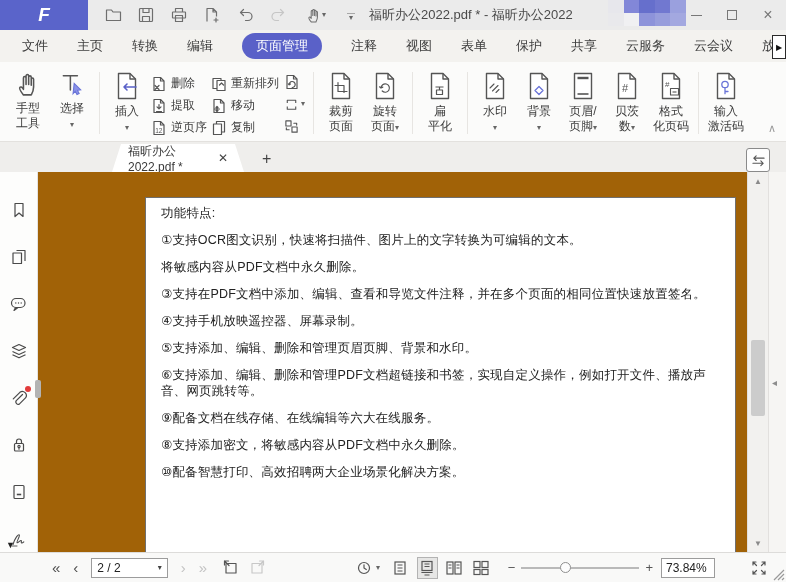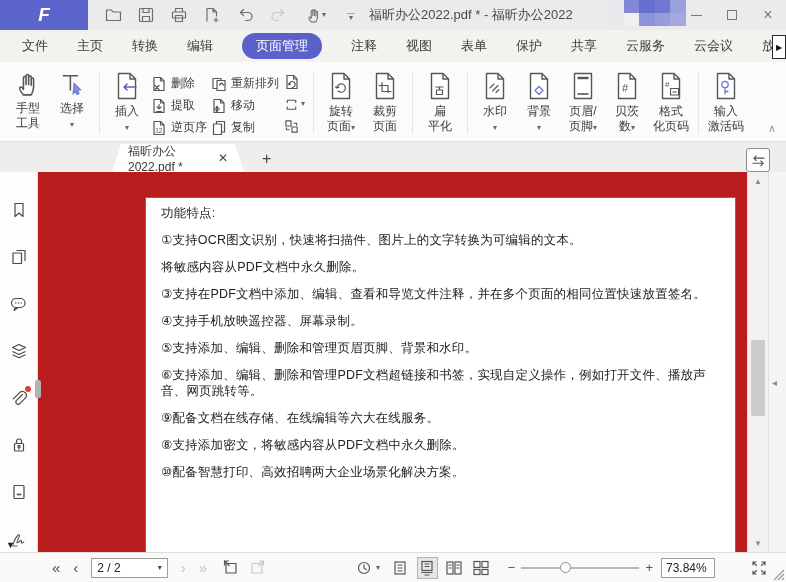--- a/index.html
+++ b/index.html
@@ -53,21 +53,21 @@
   .swap-panel-btn { position:absolute; right:16px; top:6px; width:24px; height:24px; border:1px solid #8a8a8a; border-radius:3px; background:#fdfdfd; display:flex; align-items:center; justify-content:center; }
 
   
   .main { flex:1 1 auto; display:flex; position:relative; min-height:0; }
   .sidebar { width:38px; background:#fdfdfc; border-right:1px solid #e4e2e0; display:flex; flex-direction:column; align-items:center; padding-top:28px; gap:27px; position:relative; }
   .sbtn { width:20px; height:20px; display:flex; align-items:center; justify-content:center; position:relative; }
   .sbtn .reddot { position:absolute; right:-2px; top:-2px; width:6px; height:6px; border-radius:50%; background:#e23b3b; }
   .sb-more { position:absolute; left:6px; bottom:2px; font-size:9px; color:#222; }
   .panel-handle-left { position:absolute; left:35px; top:208px; width:6px; height:18px; background:#b3b3b3; border-radius:2px; z-index:5; }
 
-  .canvas { flex:1 1 auto; background:#b91c1c; position:relative; overflow:hidden; }
+  .canvas { flex:1 1 auto; background:#a16207; position:relative; overflow:hidden; }
   .page { position:absolute; left:107px; top:25px; width:591px; height:400px; background:#fff; border:1px solid #6f6f6f; padding:7px 15px 0 15px; }
   .page p { font-size:12.5px; line-height:16px; color:#222; margin-bottom:11px; letter-spacing:0.2px; }
 
   .vscroll { width:21px; background:#f2f1ef; border-left:1px solid #e2e0de; display:flex; flex-direction:column; align-items:center; position:relative; }
   .vscroll .arr { font-size:8px; color:#8a8a8a; margin-top:5px; }
   .vscroll .arr.down { position:absolute; bottom:4px; margin:0; }
   .vthumb { position:absolute; top:168px; left:3px; width:14px; height:76px; background:#cccccc; border-radius:2px; }
 
   .rightrail { width:18px; background:#f6f5f3; border-left:1px solid #e2e0de; position:relative; }
   .rail-handle { position:absolute; top:205px; left:3px; font-size:10px; color:#8d8d8d; }
@@ -292,32 +292,32 @@
           </svg>
       </div>
     </div>
 
     <div class="vsep"></div>
 
     <div class="bigbtn">
       <svg width="26" height="30" viewBox="0 0 26 30" fill="none" stroke="#555" stroke-width="1.4" stroke-linejoin="round">
           <path d="M4.5 2.5 H16 L21.5 8 V27.5 H4.5 Z" fill="#fff"></path>
           <path d="M16 2.5 V8 H21.5"></path>
+          <path d="M10 11.5 v9 h9 M7 14.5 h9 v7" stroke-width="1.2" stroke-linecap="round"></path>
+        </svg>
+      <div class="lbl"><span>裁剪</span><br><span>页面</span></div>
+    </div>
+
+    <div class="bigbtn">
+      <svg width="26" height="30" viewBox="0 0 26 30" fill="none" stroke="#555" stroke-width="1.4" stroke-linejoin="round">
+          <path d="M4.5 2.5 H16 L21.5 8 V27.5 H4.5 Z" fill="#fff"></path>
+          <path d="M16 2.5 V8 H21.5"></path>
           <path d="M9 17 a4.2 4.2 0 1 1 1.2 3 M9 17 l-1.5 -1.2 M9 17 l1.8 -0.9" stroke-width="1.2" stroke-linecap="round"></path>
         </svg>
       <div class="lbl"><span>旋转</span><br><span>页面</span><span class="caret">▾</span></div>
-    </div>
-
-    <div class="bigbtn">
-      <svg width="26" height="30" viewBox="0 0 26 30" fill="none" stroke="#555" stroke-width="1.4" stroke-linejoin="round">
-          <path d="M4.5 2.5 H16 L21.5 8 V27.5 H4.5 Z" fill="#fff"></path>
-          <path d="M16 2.5 V8 H21.5"></path>
-          <path d="M10 11.5 v9 h9 M7 14.5 h9 v7" stroke-width="1.2" stroke-linecap="round"></path>
-        </svg>
-      <div class="lbl"><span>裁剪</span><br><span>页面</span></div>
     </div>
 
     <div class="vsep"></div>
 
     <div class="bigbtn">
       <svg width="26" height="30" viewBox="0 0 26 30" fill="none" stroke="#555" stroke-width="1.4" stroke-linejoin="round">
           <path d="M4.5 2.5 H16 L21.5 8 V27.5 H4.5 Z" fill="#fff"></path>
           <path d="M16 2.5 V8 H21.5"></path>
           <path d="M8.5 16 h8 M12.5 16 v3" stroke-width="1.2"></path>
           <rect x="9.5" y="19" width="6" height="4.5" stroke-width="1.2"></rect>

